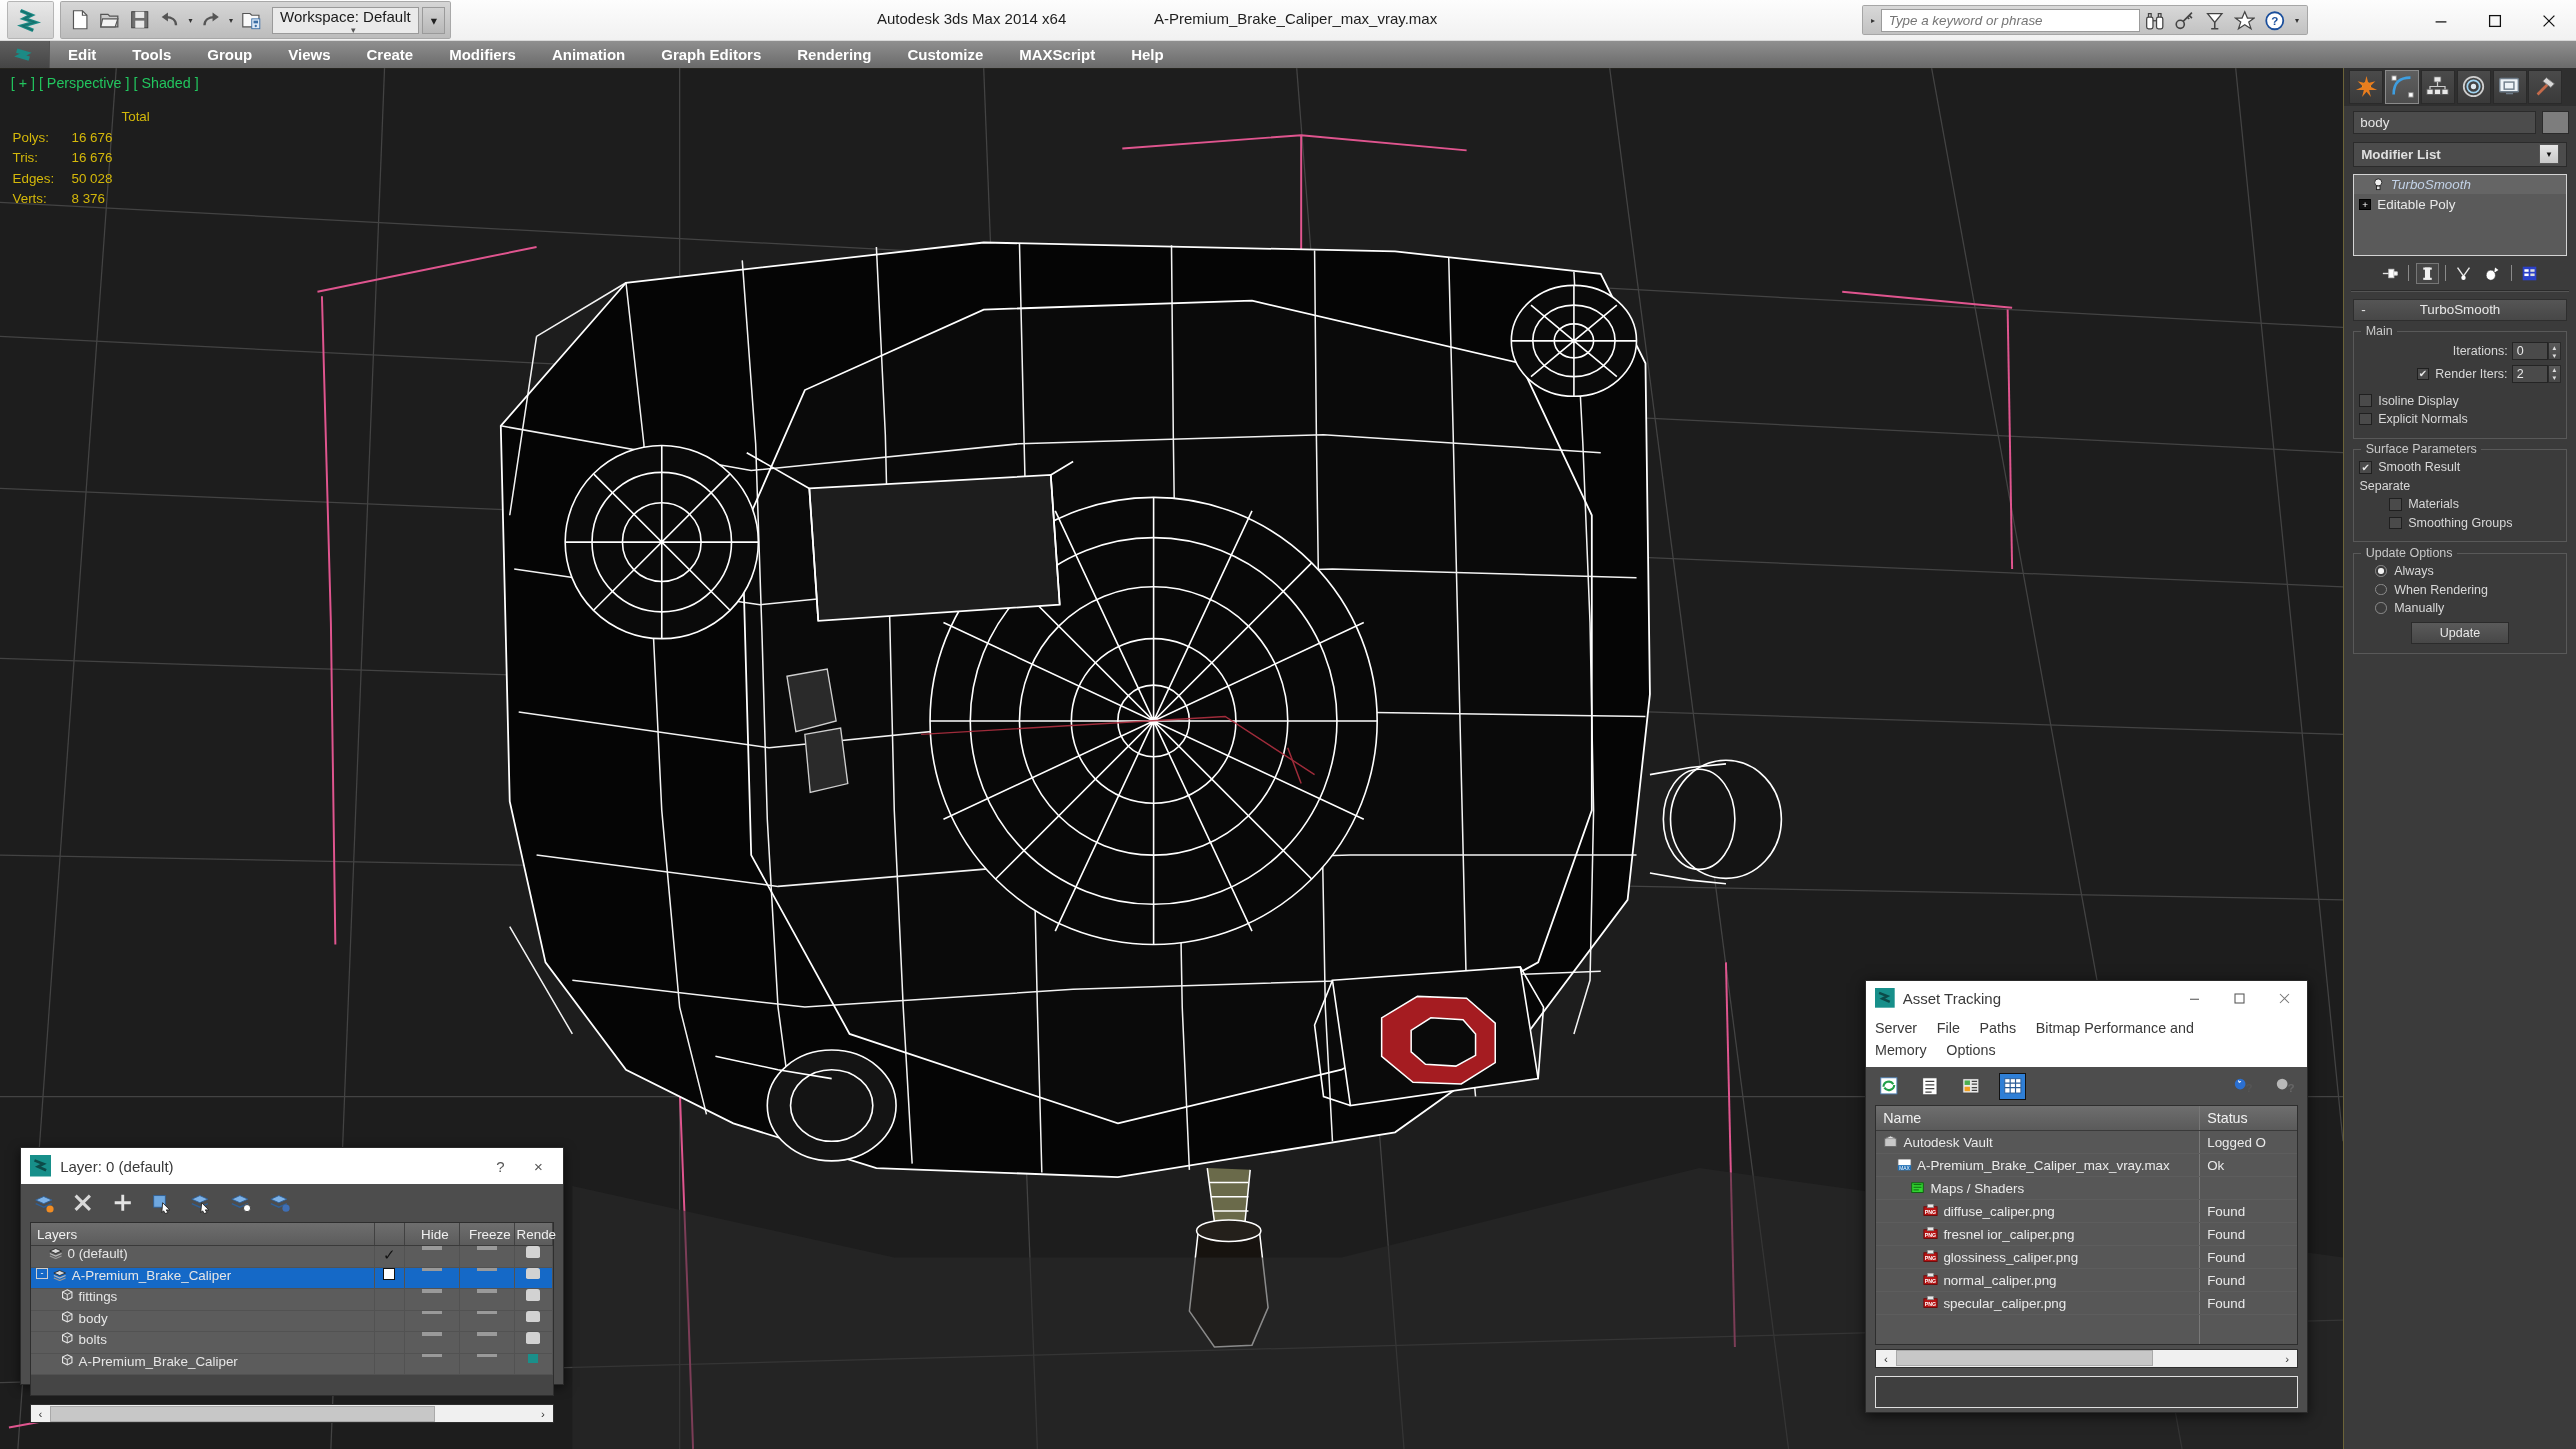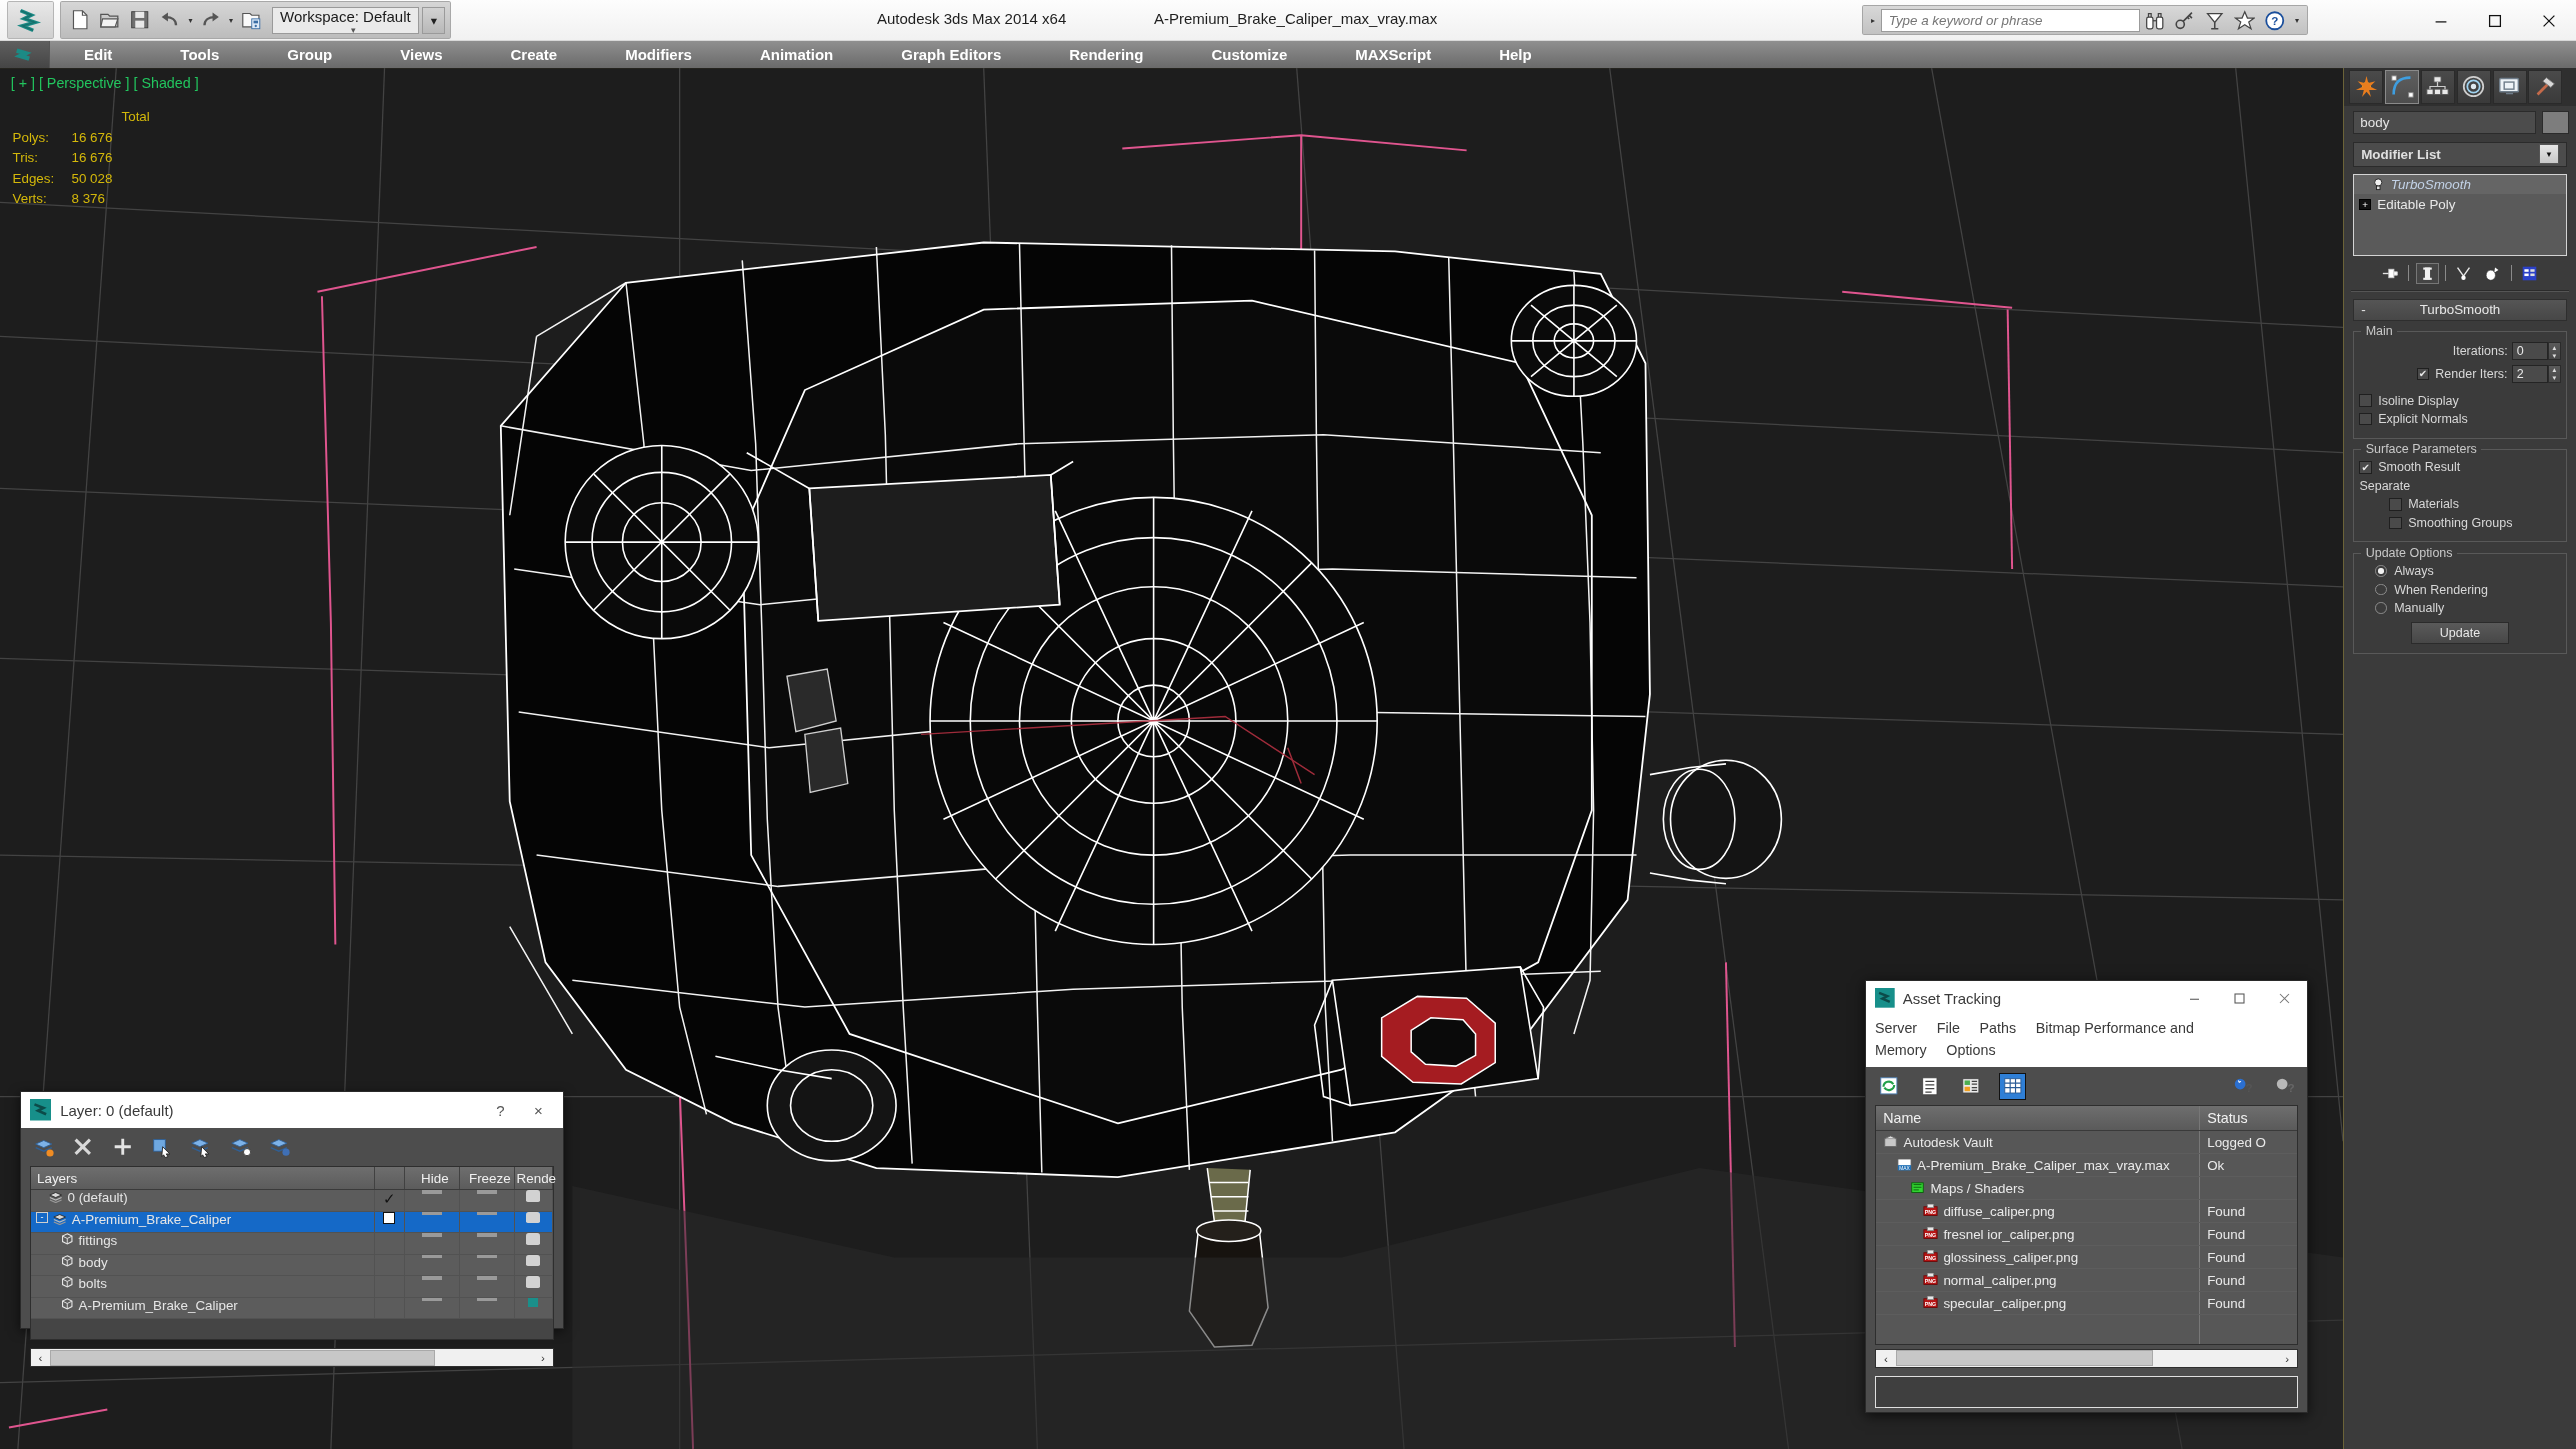--- a/index.html
+++ b/index.html
@@ -43,21 +43,21 @@
   .wctl { position:absolute; right:0; top:0; height:41px; display:flex; }
   .wbtn { width:54px; height:41px; display:flex; align-items:center; justify-content:center; }
   .wbtn svg { width:18px; height:18px; }
 
   
   .menubar { position:absolute; left:0; top:41px; width:2576px; height:27px;
     background:linear-gradient(#8f8f8f,#6a6a6a); display:flex; align-items:center; }
   .mlogo { width:50px; height:27px; background:linear-gradient(#5f5f5f,#454545);
     display:flex; align-items:center; justify-content:center; border-right:0.9px solid #555; }
   .mlogo svg { width:21.5px; height:18px; }
-  .mitem { padding:0 34px; height:27px; line-height:27px; font-size:15px; color:#ffffff;
+  .mitem { padding:0 18px; height:27px; line-height:27px; font-size:15px; color:#ffffff;
     font-weight:bold; cursor:default; }
 
   
   .viewport { position:absolute; left:0; top:68px; width:2343px; height:1381px;
     background:#1d1d1d; overflow:hidden; }
   .vp-border-top { position:absolute; left:0; top:0; width:100%; height:1.8px; background:#6b6338; }
   .vplabel { position:absolute; left:10.7px; top:7.2px; font-size:14.3px; color:#22c55e; }
   .stats { position:absolute; left:12.5px; top:39px; font-size:13.4px; color:#d4b80a;
     line-height:20.6px; }
   .stats table { border-collapse:collapse; }
@@ -123,21 +123,21 @@
     margin-right:6.3px; display:flex; align-items:center; justify-content:center;
     color:#e8e8e8; font-size:9.8px; }
   .rb { width:11.6px; height:11.6px; border-radius:50%; background:#3b3b3b; border:1.8px solid #8d8d8d;
     margin-right:7.2px; display:flex; align-items:center; justify-content:center; }
   .rb i { width:5.4px; height:5.4px; border-radius:50%; background:#f2f2f2; display:block; }
   .updbtn { margin:7.2px auto 1.8px auto; width:98px; height:21.5px;
     background:linear-gradient(#5a5a5a,#474747); border:0.9px solid #2b2b2b;
     display:flex; align-items:center; justify-content:center; color:#e8e8e8; font-size:12.5px; }
 
   
-  .layerdlg { position:absolute; left:19.7px; top:1091px; width:544px; height:238px;
+  .layerdlg { position:absolute; left:19.7px; top:1147px; width:544px; height:238px;
     background:#4d4d4d; border:0.9px solid #2a2a2a; box-shadow:0 2.7px 10.7px rgba(0,0,0,.6); }
   .ldTitle { height:36px; background:#ffffff; display:flex; align-items:center;
     padding:0 5.4px 0 9px; }
   .ldTitle .ic { width:21.5px; height:21.5px; margin-right:9px; }
   .ldTitle .tt { font-size:15px; color:#3a3a3a; flex:1; }
   .ldTitle .hb { width:38px; height:34px; display:flex; align-items:center;
     justify-content:center; font-size:15px; color:#555; }
   .ldTools { height:38px; display:flex; align-items:center; padding-left:10.7px; gap:14.3px;
     background:#4d4d4d; }
   .ldTools .ti { width:25px; height:25px; display:flex; align-items:center;

